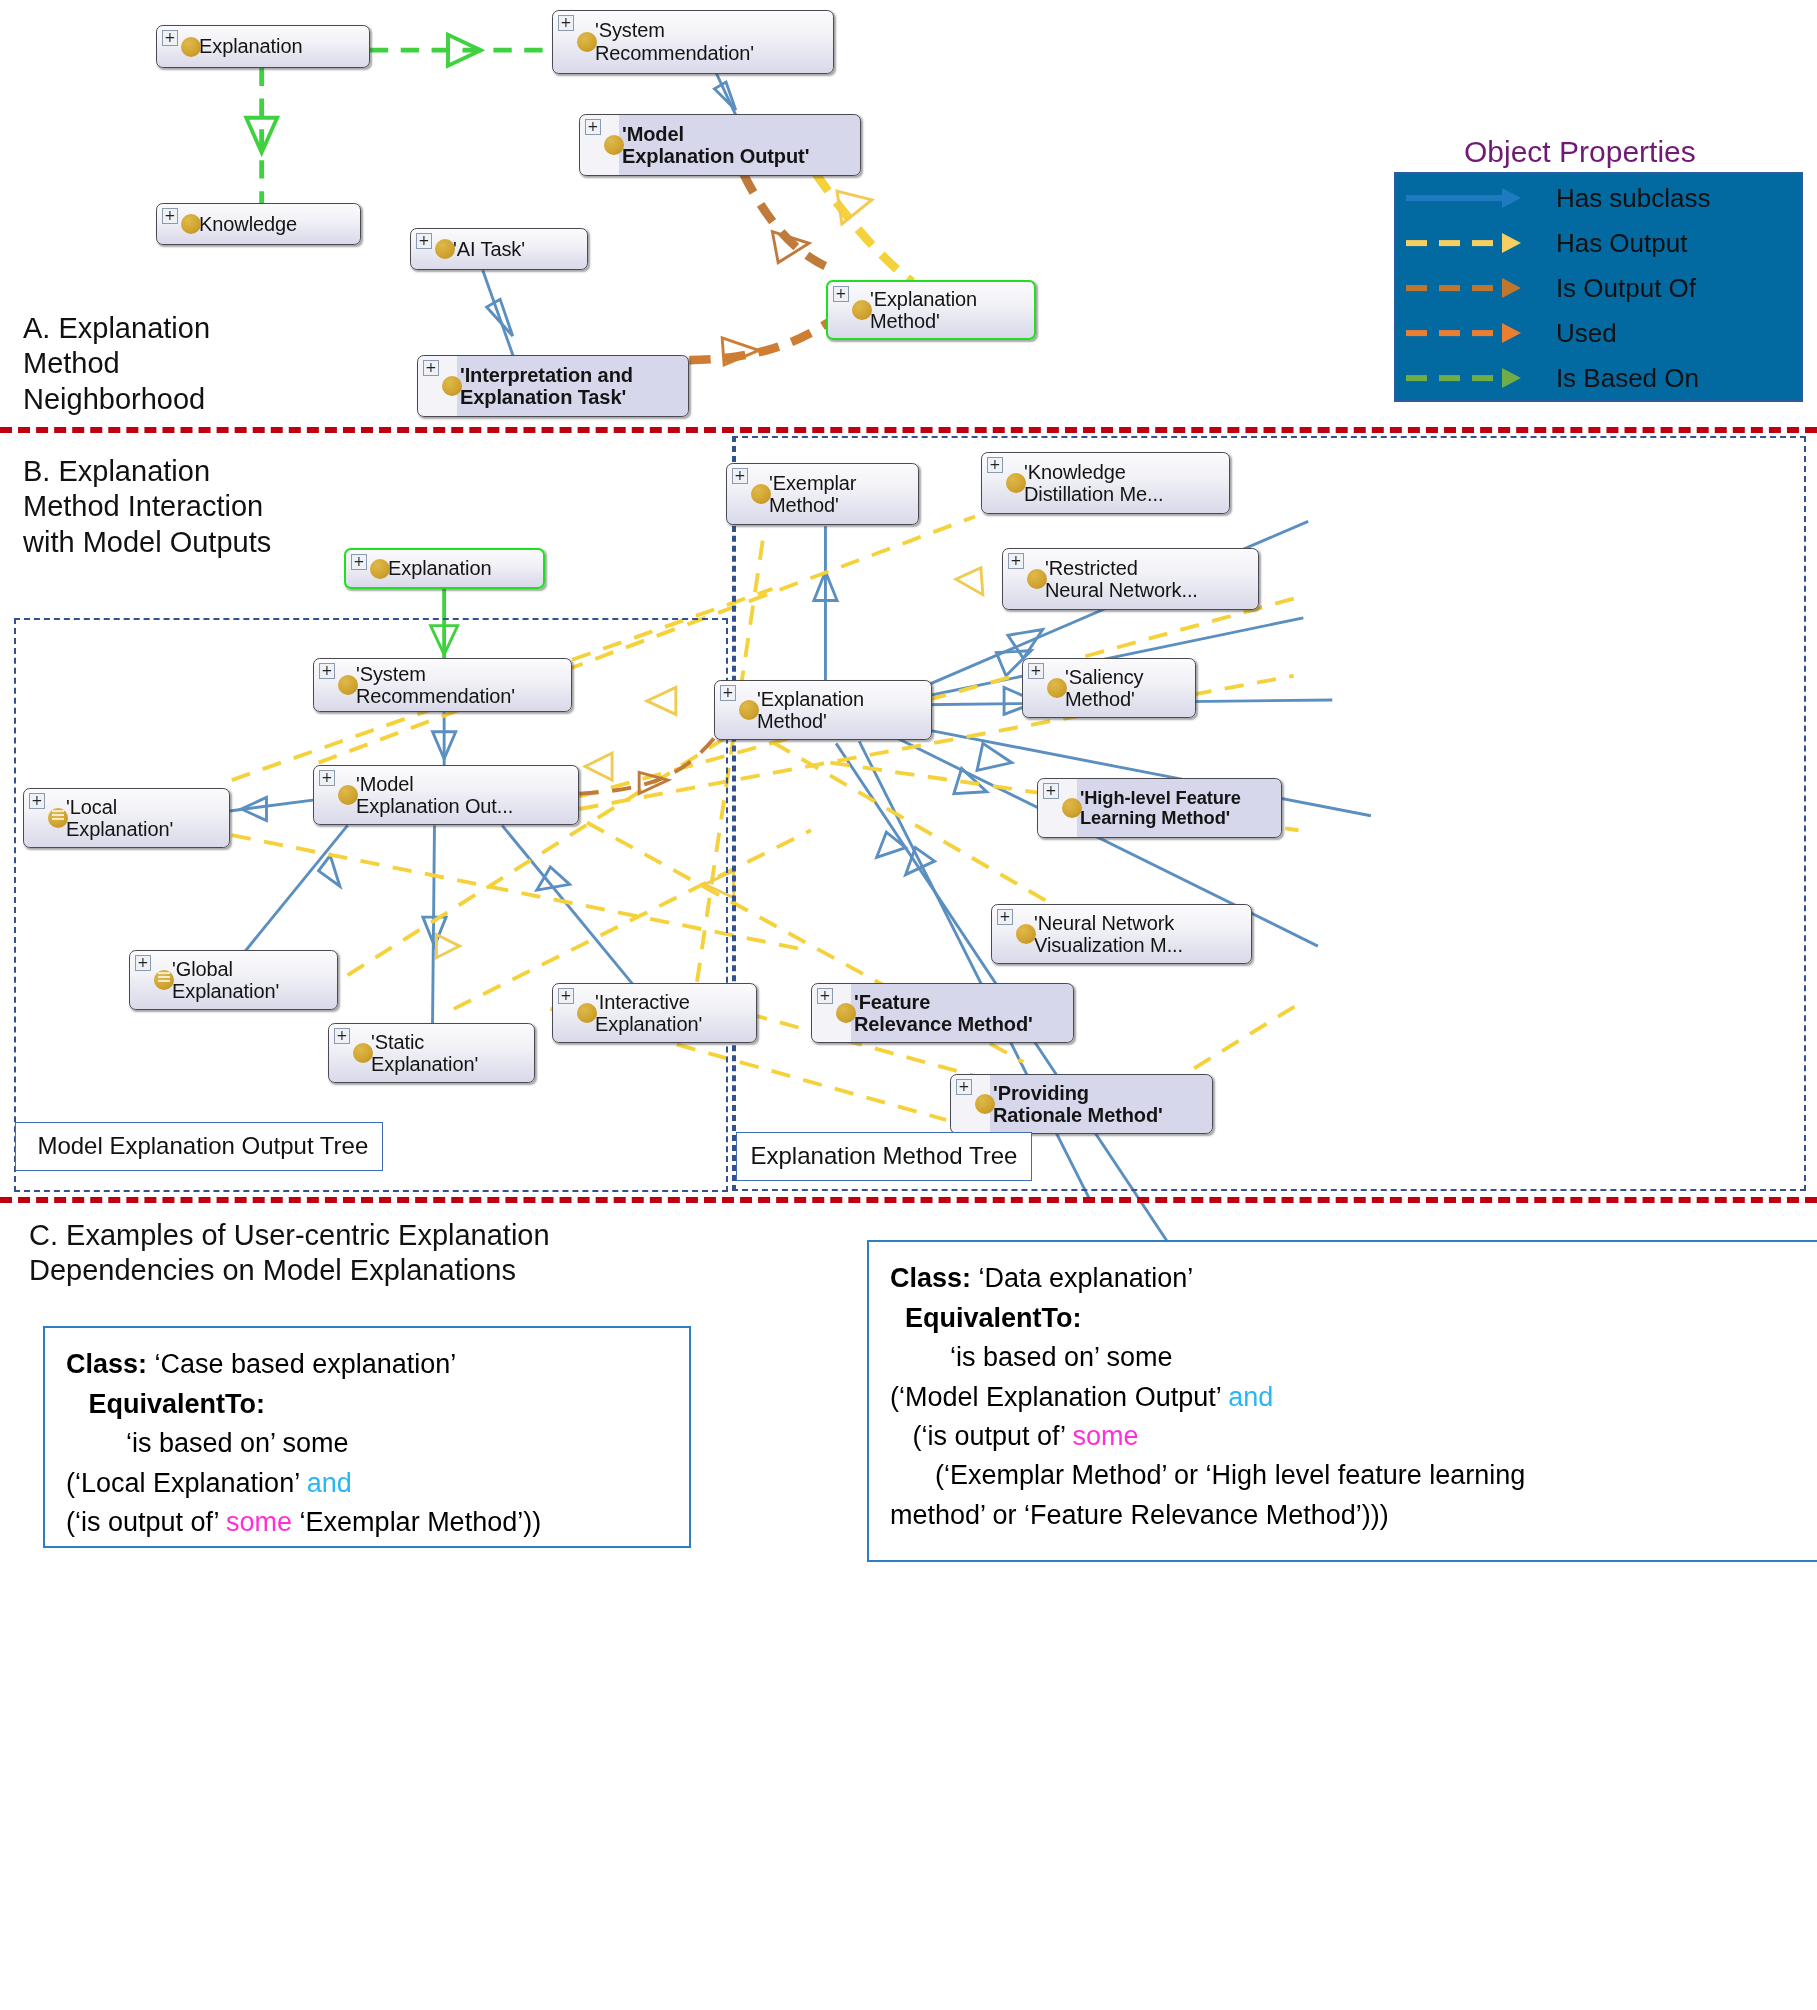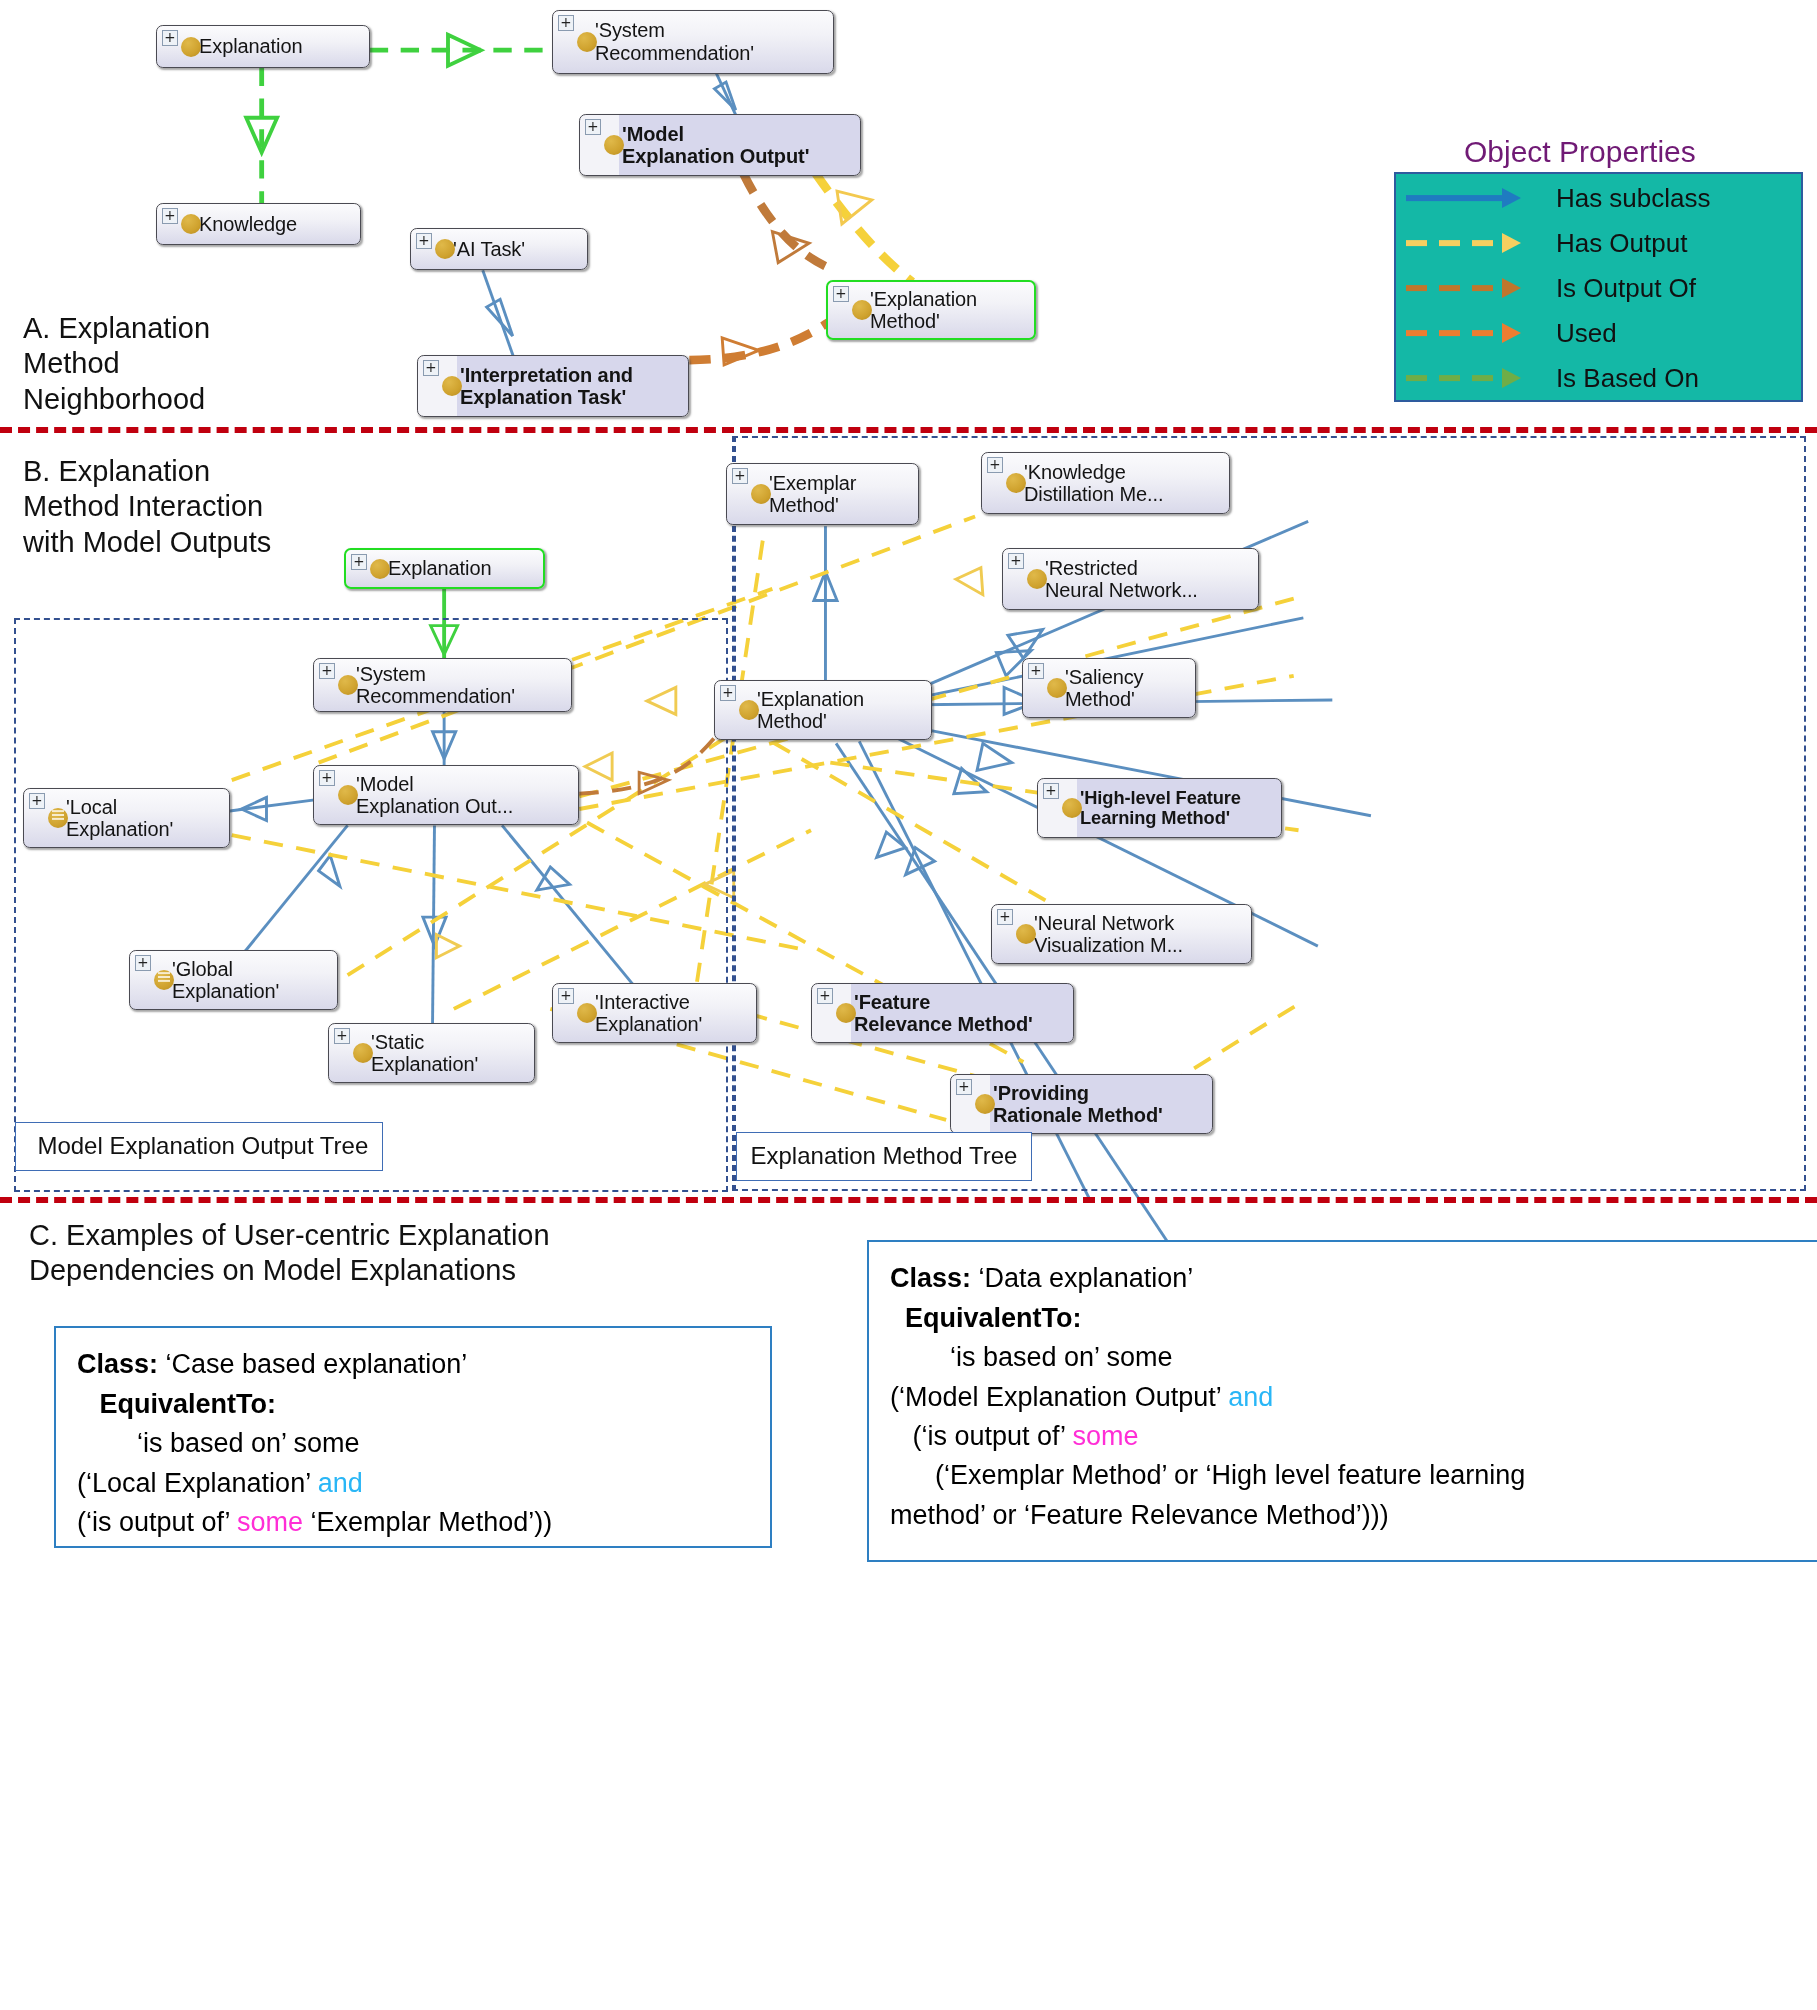--- a/index.html
+++ b/index.html
@@ -51,21 +51,21 @@
 
   
   .region { position:absolute; border:2.9px dashed #33508f; z-index:1; }
   .region-label {
     position:absolute; border:1.4px solid #3f6db5; background:#fff;
     font-size:24px; padding:8.7px 13.5px 10.6px 13.5px; color:#111; z-index:7;
   }
 
   
   .legend-title { position:absolute; font-size:30px; color:#701a75; z-index:7; }
-  .legend-box { position:absolute; border:2.4px solid #2e5b9e; background:#14b8a6; z-index:6; }
+  .legend-box { position:absolute; border:2.4px solid #2e5b9e; background:#0369a1; z-index:6; }
   .legend-row { display:flex; align-items:center; height:45px; }
   .legend-key { width:135px; position:relative; height:45px; flex:0 0 135px; }
   .legend-key .bar { position:absolute; top:50%; left:5.8px; transform:translateY(-50%);
                      width:100px; height:5.8px; }
   .legend-key .bar.dash { background:repeating-linear-gradient(to right,
         currentColor 0 21px, transparent 21px 33px); }
   .legend-key .bar.solid { background:currentColor; }
   .legend-key .head { position:absolute; top:50%; left:102px; transform:translateY(-50%);
                       width:0;height:0; border-left:19.3px solid currentColor;
                       border-top:10.6px solid transparent; border-bottom:10.6px solid transparent; }
@@ -423,21 +423,21 @@
   </div>
 
   <div class="region-label" style="left:15.4px; top:1122px;padding-left:21px;">Model Explanation Output Tree</div>
   <div class="region-label" style="left:736px; top:1132px;">Explanation Method Tree</div>
 
   <div class="divider" style="top:1197px;"></div>
 
   <div class="caption" style="left:29px; top:1218px; white-space:pre-line;">C. Examples of User-centric Explanation
 Dependencies on Model Explanations</div>
 
-  <div class="axiom" style="left:54px; top:1326px; width:718px; height:222px;">
+  <div class="axiom" style="left:43px; top:1326px; width:648px; height:222px;">
     <div class="line"><b>Class: </b>‘Case based explanation’</div>
     <div class="line">   <b>EquivalentTo:</b></div>
     <div class="line">        ‘is based on’ some</div>
     <div class="line">(‘Local Explanation’ <span class="and">and</span></div>
     <div class="line">(‘is output of’ <span class="some">some</span> ‘Exemplar Method’))</div>
   </div>
 
   <div class="axiom" style="left:867px; top:1240px; width:1084px; height:322px;">
     <div class="line"><b>Class: </b>‘Data explanation’</div>
     <div class="line">  <b>EquivalentTo:</b></div>

